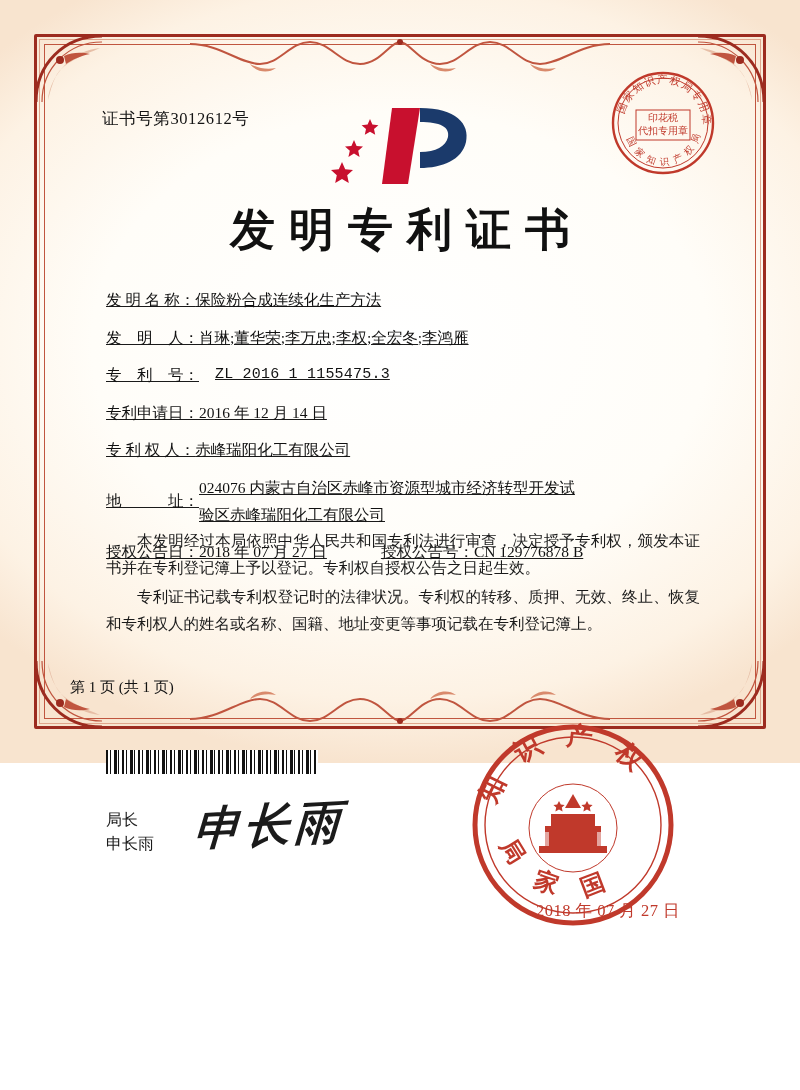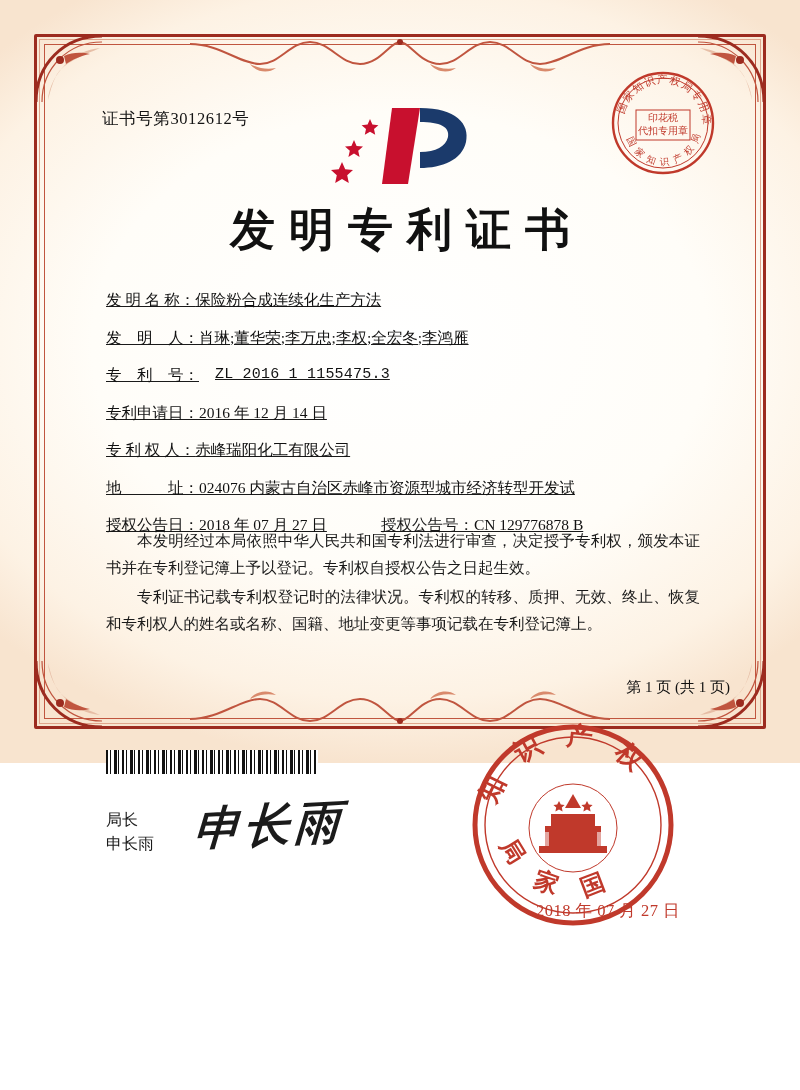--- a/index.html
+++ b/index.html
@@ -234,21 +234,21 @@
     font-size: 16.5px;
     color: #c0392b;
     letter-spacing: 0.5px;
   }
 
   .page-footer {
     position: absolute;
     left: 0;
     right: 0;
     bottom: 6px;
-    text-align: right;
+    text-align: left;
     font-size: 15px;
     color: #111;
   }
 </style>
 </head>
 <body>
 
 <div class="page">
 
   <div class="border-outer"></div>
@@ -379,20 +379,21 @@
 
       <div class="frow">
         <span class="flabel">专 利 权 人：</span>
         <span class="fval">赤峰瑞阳化工有限公司</span>
       </div>
 
       <div class="frow">
         <span class="flabel">地　　　址：</span>
         <span class="fval addr-wrap">
           <span>024076  内蒙古自治区赤峰市资源型城市经济转型开发试</span>
+          <span class="l2">验区赤峰瑞阳化工有限公司</span>
         </span>
       </div>
 
       <div class="frow two-col">
         <span class="flabel">授权公告日：</span>
         <span class="fval">2018 年 07 月 27 日</span>
         <span class="gap-lbl">授权公告号：</span>
         <span class="fval">CN 129776878 B</span>
       </div>
     </div>

